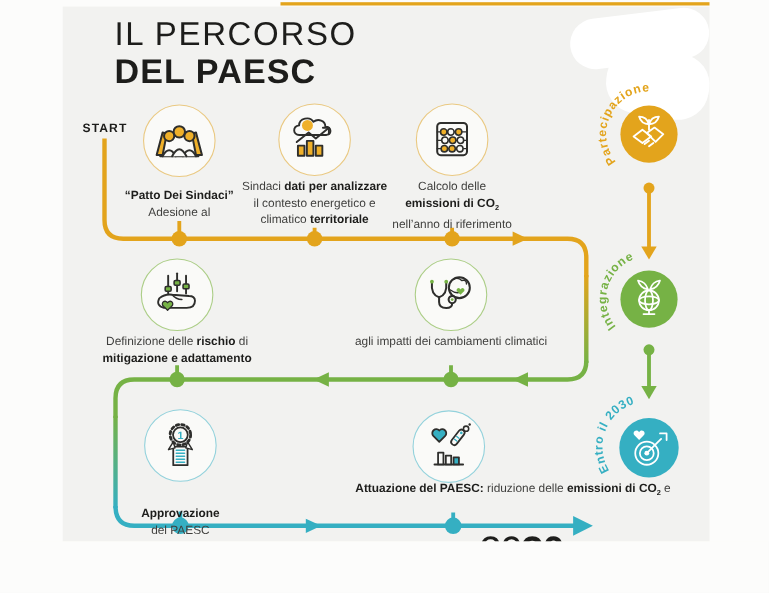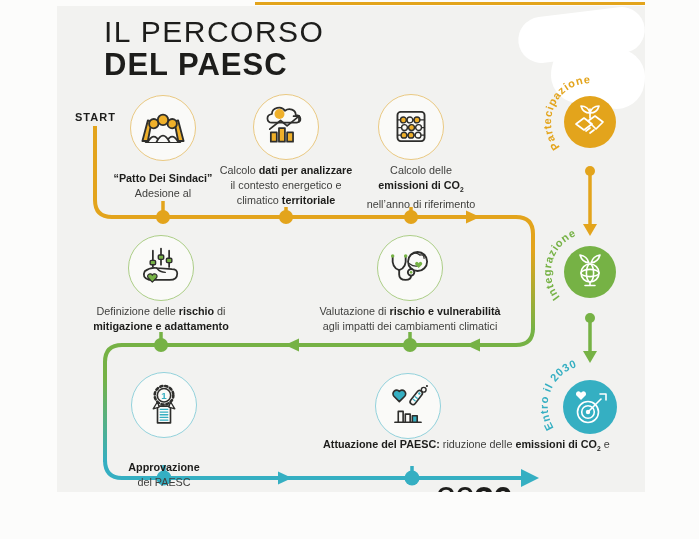--- a/index.html
+++ b/index.html
@@ -255,35 +255,34 @@
       <circle cx="10.5" cy="-11.5" r="1.1" fill="#35AFC2" stroke="none"></circle>
       <circle cx="17.5" cy="-18.5" r="1" fill="#2E2E2C" stroke="none"></circle>
     </svg>
   </div>
 
   <div class="step-text" style="left:63px;top:171px;">
     <div class="line"><span class="b">“Patto Dei Sindaci”</span></div>
     <div class="line"><span>Adesione al</span></div>
   </div>
   <div class="step-text" style="left:186px;top:163px;">
-    <div class="line"><span>Calcolo </span><span class="b">dati per analizzare</span></div>
+    <div class="line"><span>Sindaci </span><span class="b">dati per analizzare</span></div>
     <div class="line"><span>il contesto energetico e</span></div>
     <div class="line"><span>climatico </span><span class="b">territoriale</span></div>
   </div>
-  <div class="step-text" style="left:321px;top:163px;">
+  <div class="step-text" style="left:311px;top:163px;">
     <div class="line"><span>Calcolo delle</span></div>
     <div class="line"><span class="b">emissioni di CO</span><sub class="b">2</sub></div>
     <div class="line"><span>nell’anno di riferimento</span></div>
   </div>
   <div class="step-text" style="left:61px;top:304px;">
     <div class="line"><span>Definizione delle </span><span class="b">rischio</span><span> di</span></div>
     <div class="line"><span class="b">mitigazione e adattamento</span></div>
   </div>
   <div class="step-text" style="left:310px;top:304px;">
-    <div class="line"><span>Valutazione di </span><span class="b">rischio e vulnerabilità</span></div>
     <div class="line"><span>agli impatti dei cambiamenti climatici</span></div>
   </div>
   <div class="step-text" style="left:64px;top:460px;">
     <div class="line"><span class="b">Approvazione</span></div>
     <div class="line"><span>del PAESC</span></div>
   </div>
   <div class="step-text" style="left:323px;top:437px;">
     <div class="line"><span class="b">Attuazione del PAESC:</span><span> riduzione delle </span><span class="b">emissioni di CO</span><sub class="b">2</sub><span> e</span></div>
   </div>
 

